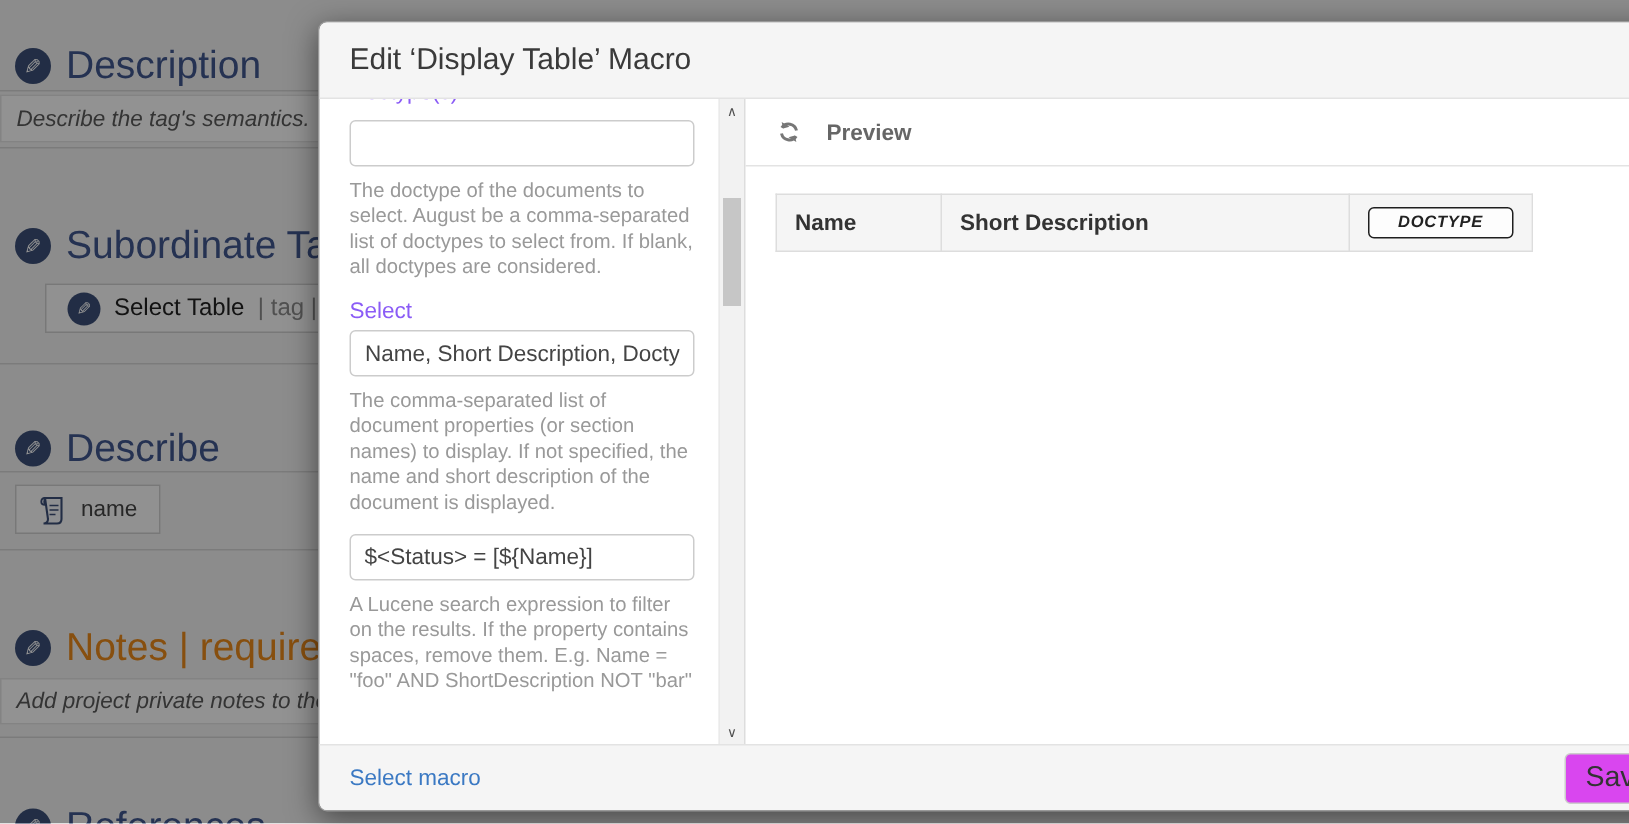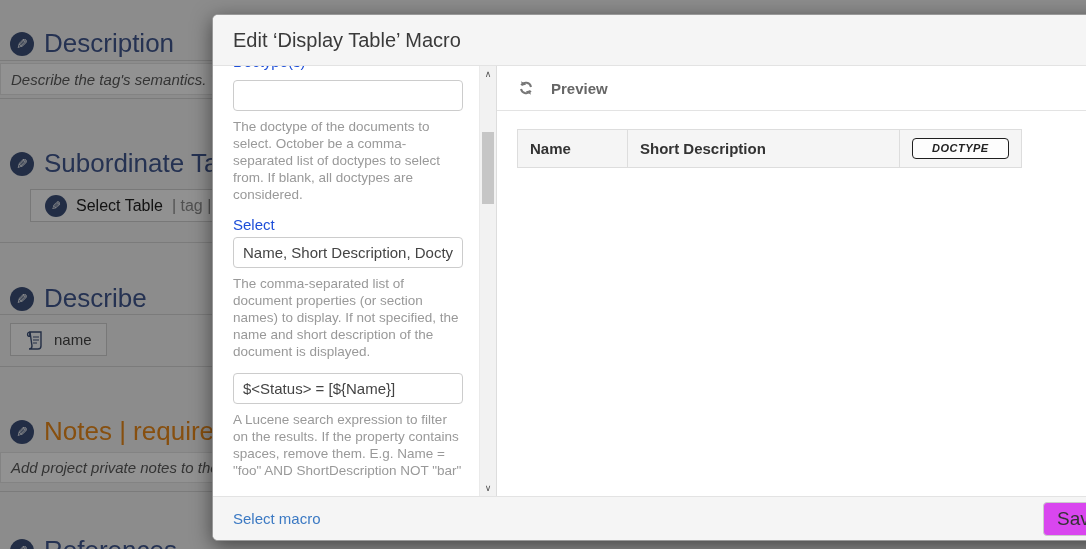--- a/index.html
+++ b/index.html
@@ -33,21 +33,21 @@
            display:flex; flex-direction:column; overflow:hidden; border:1px solid #999;justify-content:center; }
   .modal-header { height:51px; background:#f5f5f5; border-bottom:1px solid #e3e3e3;
                   display:flex; align-items:center; padding:0 20px; flex:0 0 auto; }
   .modal-title { font-size:20px; color:#3a3a3a; }
   .modal-body { flex:1 1 auto; display:flex; min-height:0; }
 
   
   .form-col { width:266px; padding:0 16px 0 20px; overflow:hidden; position:relative; }
   .clip-top { height:8px; overflow:hidden; }
   .clip-top .field-label { margin-top:-13px; }
-  .field-label { font-size:15px; color:#1d4ed8; margin-bottom:4px; }
+  .field-label { font-size:15px; color:#8b5cf6; margin-bottom:4px; }
   .field-input { width:230px; height:31px; border:1px solid #ccc; border-radius:4px;
                  padding:0 9px; font-size:15px; color:#444; background:#fff; outline:none;
                  font-family:"Liberation Sans","DejaVu Sans",sans-serif; }
   .field-help { width:232px; font-size:13.5px; line-height:17px; color:#999; margin:7px 0 13px; }
   .spacer-sm { height:6px; }
 
   
   .scrollbar { width:17px; background:#f2f2f2; border-left:1px solid #eaeaea;
                display:flex; flex-direction:column; align-items:center; flex:0 0 auto; }
   .sb-arrow { height:16px; width:100%; display:flex; align-items:center; justify-content:center;
@@ -161,21 +161,21 @@
   </div>
 
   <div class="modal-body">
 
     <div class="form-col">
       <div class="clip-top">
         <div class="field-label">Doctype(s)</div>
       </div>
       <div class="spacer-sm"></div>
       <input class="field-input" type="text" value="" style="">
-      <div class="field-help">The doctype of the documents to select. October be a comma-separated list of doctypes to select from. If blank, all doctypes are considered.</div>
+      <div class="field-help">The doctype of the documents to select. August be a comma-separated list of doctypes to select from. If blank, all doctypes are considered.</div>
 
       <div class="field-label">Select</div>
       <input class="field-input" type="text" value="Name, Short Description, Doctype" style="">
       <div class="field-help">The comma-separated list of document properties (or section names) to display. If not specified, the name and short description of the document is displayed.</div>
 
       <input class="field-input" type="text" value="$&lt;Status&gt; = [${Name}]" style="">
       <div class="field-help">A Lucene search expression to filter on the results. If the property contains spaces, remove them. E.g. Name = "foo" AND ShortDescription NOT "bar"</div>
 
       
       

